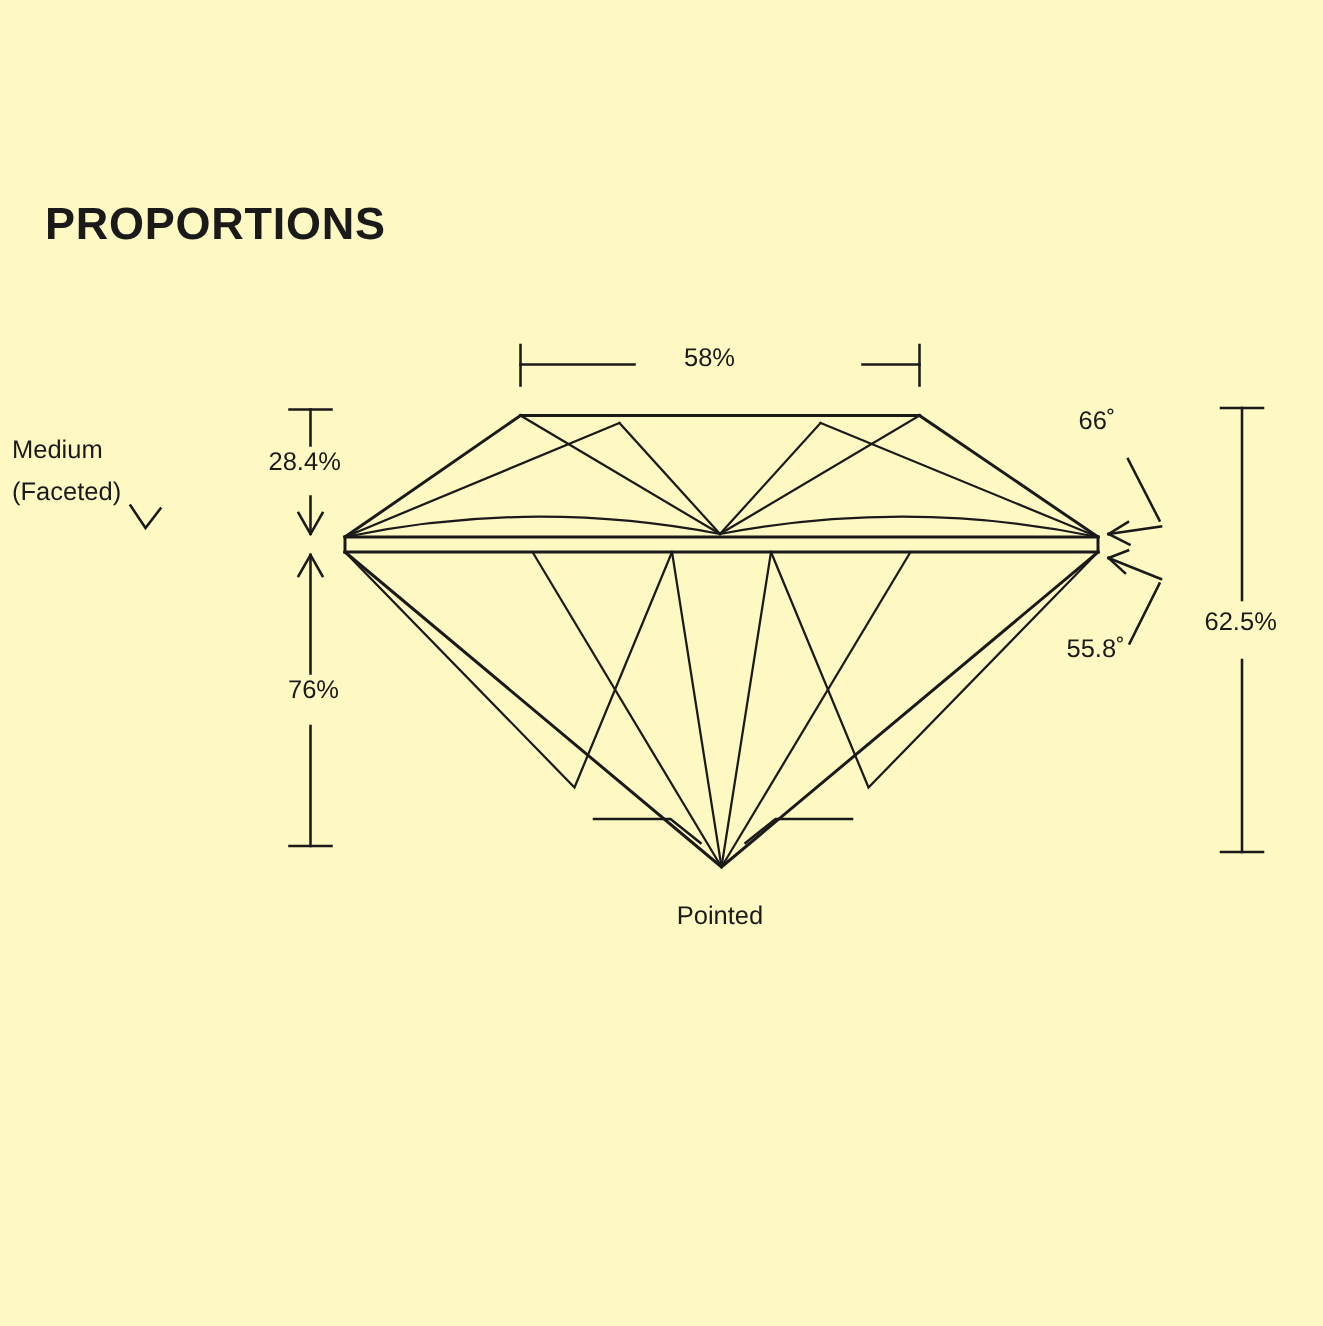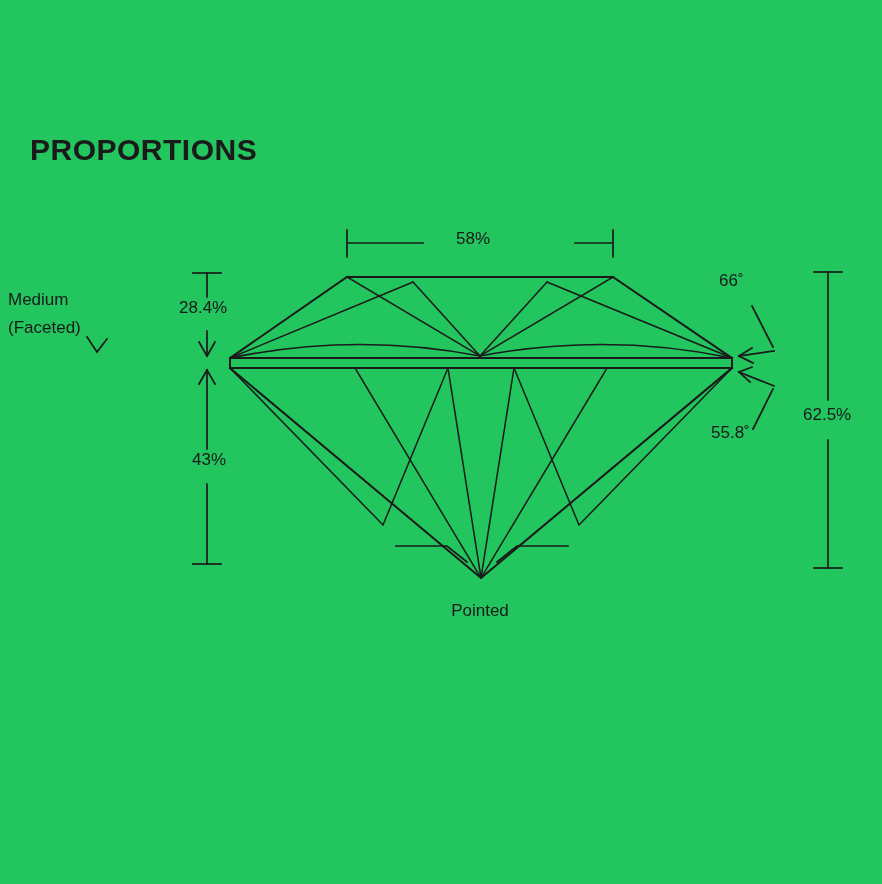--- a/index.html
+++ b/index.html
@@ -5,21 +5,21 @@
   html, body {
     margin: 0;
     padding: 0;
     background: #ffffff;
     font-family: "Liberation Sans", sans-serif;
   }
   .page {
     position: relative;
     width: 882px;
     height: 884px;
-    background: #22c55e;
+    background: #fef9c3;
     overflow: hidden;
   }
   .title {
     position: absolute;
     left: 30px;
     top: 133px;
     font-size: 30px;
     font-weight: bold;
     letter-spacing: 0.5px;
     color: #1a1a1a;
@@ -135,21 +135,21 @@
     </g>
 
     <g stroke-width="1.7">
       <path d="M396 546 L447 546 L467 562"></path>
       <path d="M568 546 L517 546 L497 562"></path>
     </g>
   </svg>
 
   <div class="label lbl-table">58%</div>
   <div class="label lbl-crown-h">28.4%</div>
-  <div class="label lbl-pav-depth">43%</div>
+  <div class="label lbl-pav-depth">76%</div>
   <div class="label lbl-total">62.5%</div>
   <div class="label lbl-crown-ang">66˚</div>
   <div class="label lbl-pav-ang">55.8˚</div>
   <div class="label lbl-girdle-1">Medium</div>
   <div class="label lbl-girdle-2">(Faceted)</div>
   <div class="label lbl-culet">Pointed</div>
 
 </div>
 
 </body></html>

